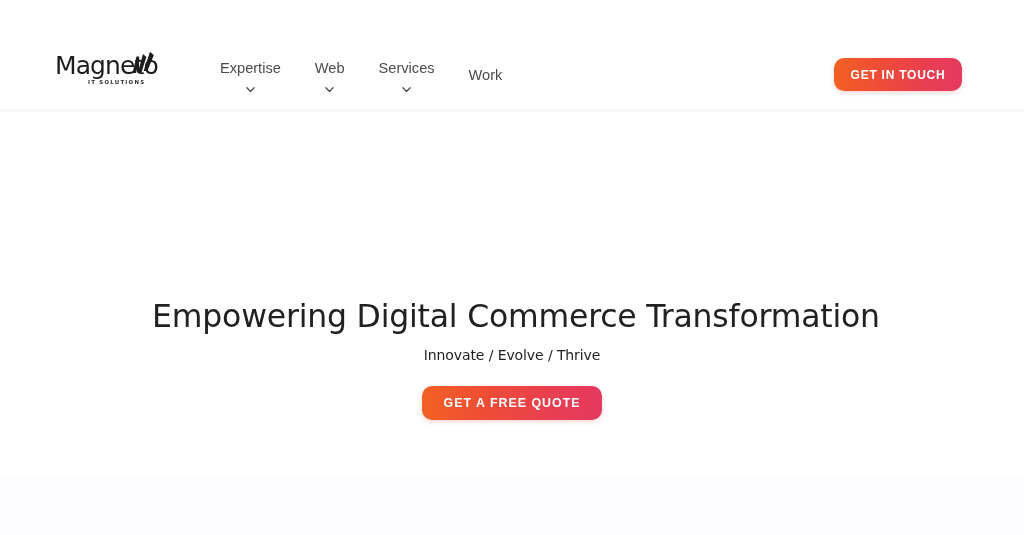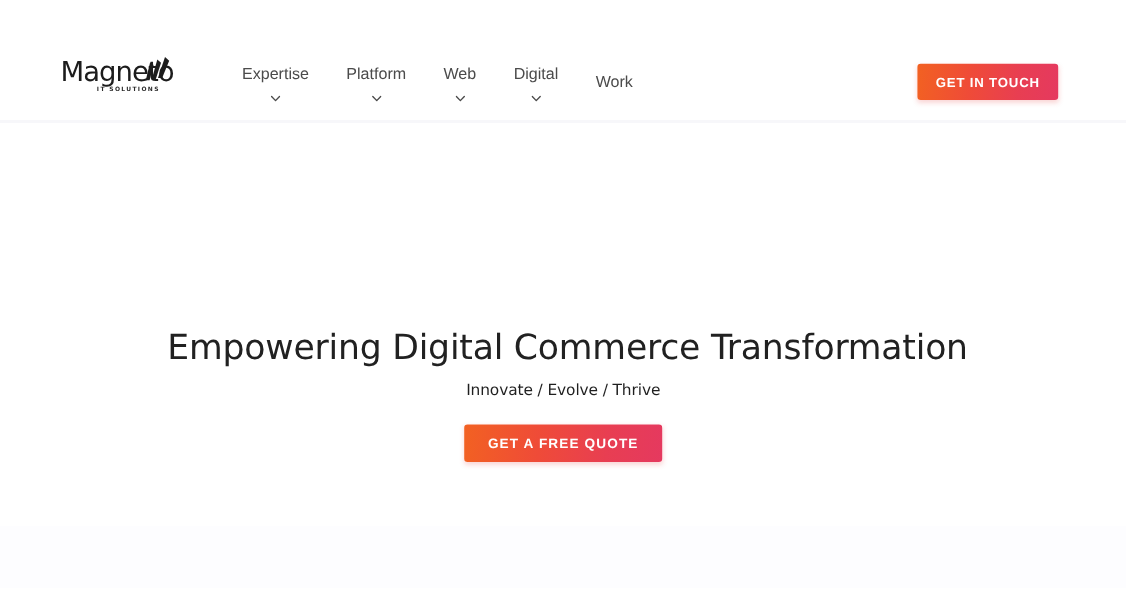--- a/index.html
+++ b/index.html
@@ -120,21 +120,21 @@
   .chev svg { display: block; }
 
   
   .btn-gradient {
     display: inline-flex;
     align-items: center;
     justify-content: center;
     background: linear-gradient(95deg, #f26122 0%, #ef4b38 38%, #e83e52 72%, #e5395f 100%);
     color: #ffffff;
     border: none;
-    border-radius: 3px;
+    border-radius: 10px;
     font-family: "Liberation Sans", sans-serif;
     font-weight: 700;
     text-transform: uppercase;
     cursor: pointer;
     box-shadow: 0 2px 5px rgba(230, 70, 70, 0.22);
     text-decoration: none;
     box-sizing: border-box;
   }
 
   .btn-touch {
@@ -237,40 +237,32 @@
       <a class="nav-item" href="#">
         <span>Expertise</span>
         <span class="chev">
           <svg width="9" height="9" viewBox="0 0 10 10" xmlns="http://www.w3.org/2000/svg">
             <path d="M1 3 L5 7.2 L9 3" fill="none" stroke="#4b4b4b" stroke-width="1.4" stroke-linecap="round" stroke-linejoin="round"></path>
           </svg>
         </span>
       </a>
 
 
-      <a class="nav-item" href="#">
-        <span>Platform</span>
-        <span class="chev">
-          <svg width="9" height="9" viewBox="0 0 10 10" xmlns="http://www.w3.org/2000/svg">
-            <path d="M1 3 L5 7.2 L9 3" fill="none" stroke="#4b4b4b" stroke-width="1.4" stroke-linecap="round" stroke-linejoin="round"></path>
-          </svg>
-        </span>
-      </a>
 
       <a class="nav-item" href="#">
         <span>Web</span>
         <span class="chev">
           <svg width="9" height="9" viewBox="0 0 10 10" xmlns="http://www.w3.org/2000/svg">
             <path d="M1 3 L5 7.2 L9 3" fill="none" stroke="#4b4b4b" stroke-width="1.4" stroke-linecap="round" stroke-linejoin="round"></path>
           </svg>
         </span>
       </a>
 
       <a class="nav-item" href="#">
-        <span>Digital</span>
+        <span>Services</span>
         <span class="chev">
           <svg width="9" height="9" viewBox="0 0 10 10" xmlns="http://www.w3.org/2000/svg">
             <path d="M1 3 L5 7.2 L9 3" fill="none" stroke="#4b4b4b" stroke-width="1.4" stroke-linecap="round" stroke-linejoin="round"></path>
           </svg>
         </span>
       </a>
 
       <a class="nav-item" href="#">
         <span>Work</span>
       </a>

